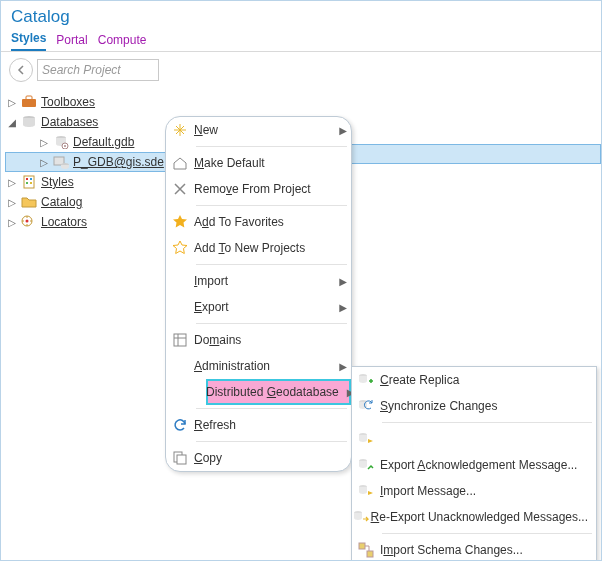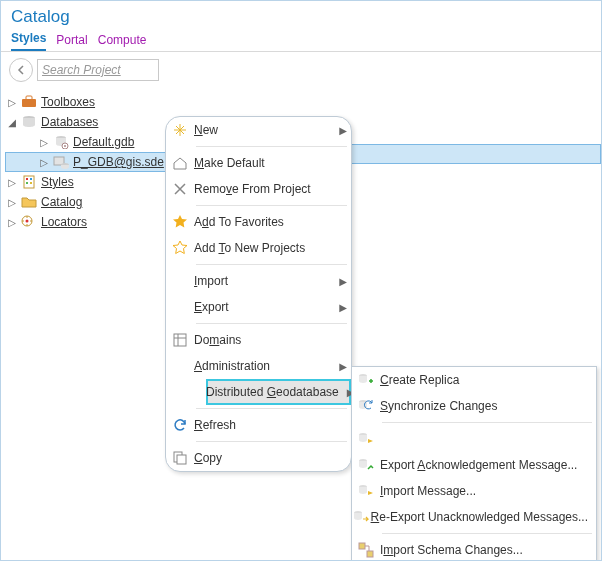--- a/index.html
+++ b/index.html
@@ -3,40 +3,40 @@
 <meta charset="utf-8">
 <style>
   html,body { margin:0; padding:0; font-family:"Segoe UI",Arial,sans-serif; font-size:12px; color:#333; background:#fff; }
   .frame { width:602px; height:561px; border:1px solid #b9d3e8; box-sizing:border-box; position:relative; overflow:hidden; }
   .title { color:#1b7bbf; font-size:17px; font-weight:500; padding:6px 10px 2px 10px; }
   .tabs { display:flex; gap:10px; padding:0 10px; border-bottom:1px solid #d9d9d9; height:22px; align-items:flex-end; }
   .tab { padding:2px 0 4px 0; color:#a21caf; cursor:default; }
   .tab.active { color:#1b7bbf; border-bottom:2px solid #1b7bbf; font-weight:600; }
   .toolbar { display:flex; align-items:center; gap:4px; padding:6px 8px; }
   .back-btn { width:22px; height:22px; border:1px solid #c9c9c9; border-radius:50%; display:flex; align-items:center; justify-content:center; color:#777; }
-  .search { flex:none; width:112px; border:1px solid #c9c9c9; height:20px; display:flex; align-items:center; padding:0 4px; color:#999; font-style:italic;text-decoration:underline; }
+  .search { flex:none; width:112px; border:1px solid #c9c9c9; height:20px; display:flex; align-items:center; padding:0 4px; color:#999; font-style:italic; }
   .body { display:flex; position:relative; height:calc(100% - 80px); }
   .tree { width:162px; padding:4px 0 0 4px; }
   .tnode { display:flex; align-items:center; height:20px; gap:4px; padding-left:2px; }
   .tnode .caret { width:10px; text-align:center; color:#666; font-size:10px; }
   .tnode.selected { background:#cde6f7; box-shadow:inset 0 0 0 1px #7cb8e4; }
   .ico { width:16px; height:16px; display:inline-flex; align-items:center; justify-content:center; }
   .lbl { white-space:nowrap;text-decoration:underline; }
   .in2 { padding-left:34px; }
 
   .selrow-ext { position:absolute; left:165px; right:0; top:56px; height:20px; background:#cde6f7; box-shadow:inset 0 0 0 1px #7cb8e4; z-index:0; }
 
   .ctx { position:absolute; background:#fff; border:1px solid #bfcbd6; box-shadow:2px 2px 4px rgba(0,0,0,.15); z-index:10; }
   .ctx1 { left:164px; top:28px; width:185px;border-radius:15px; }
   .ctx2 { left:350px; top:278px; width:244px; }
   .mitem { display:flex; align-items:center; height:26px; position:relative; }
   .mitem .mi { width:28px; display:flex; align-items:center; justify-content:center; }
   .mitem .mt { flex:1; padding-right:8px; white-space:nowrap; }
   .mitem .ms { width:16px; text-align:center; color:#666; font-size:10px; }
-  .mitem.hl { background:#e5e5e5; box-shadow:inset 0 0 0 2px #3cc7e0;margin-left:40px; }
+  .mitem.hl { background:#f9a8d4; box-shadow:inset 0 0 0 2px #3cc7e0;margin-left:40px; }
   .sep { height:1px; background:#e2e2e2; margin:3px 4px 3px 30px; }
   .u { text-decoration:underline; }
 
   svg { display:block; }
 </style>
 </head>
 <body>
 
 <div class="frame">
   <div class="title">Catalog</div>

